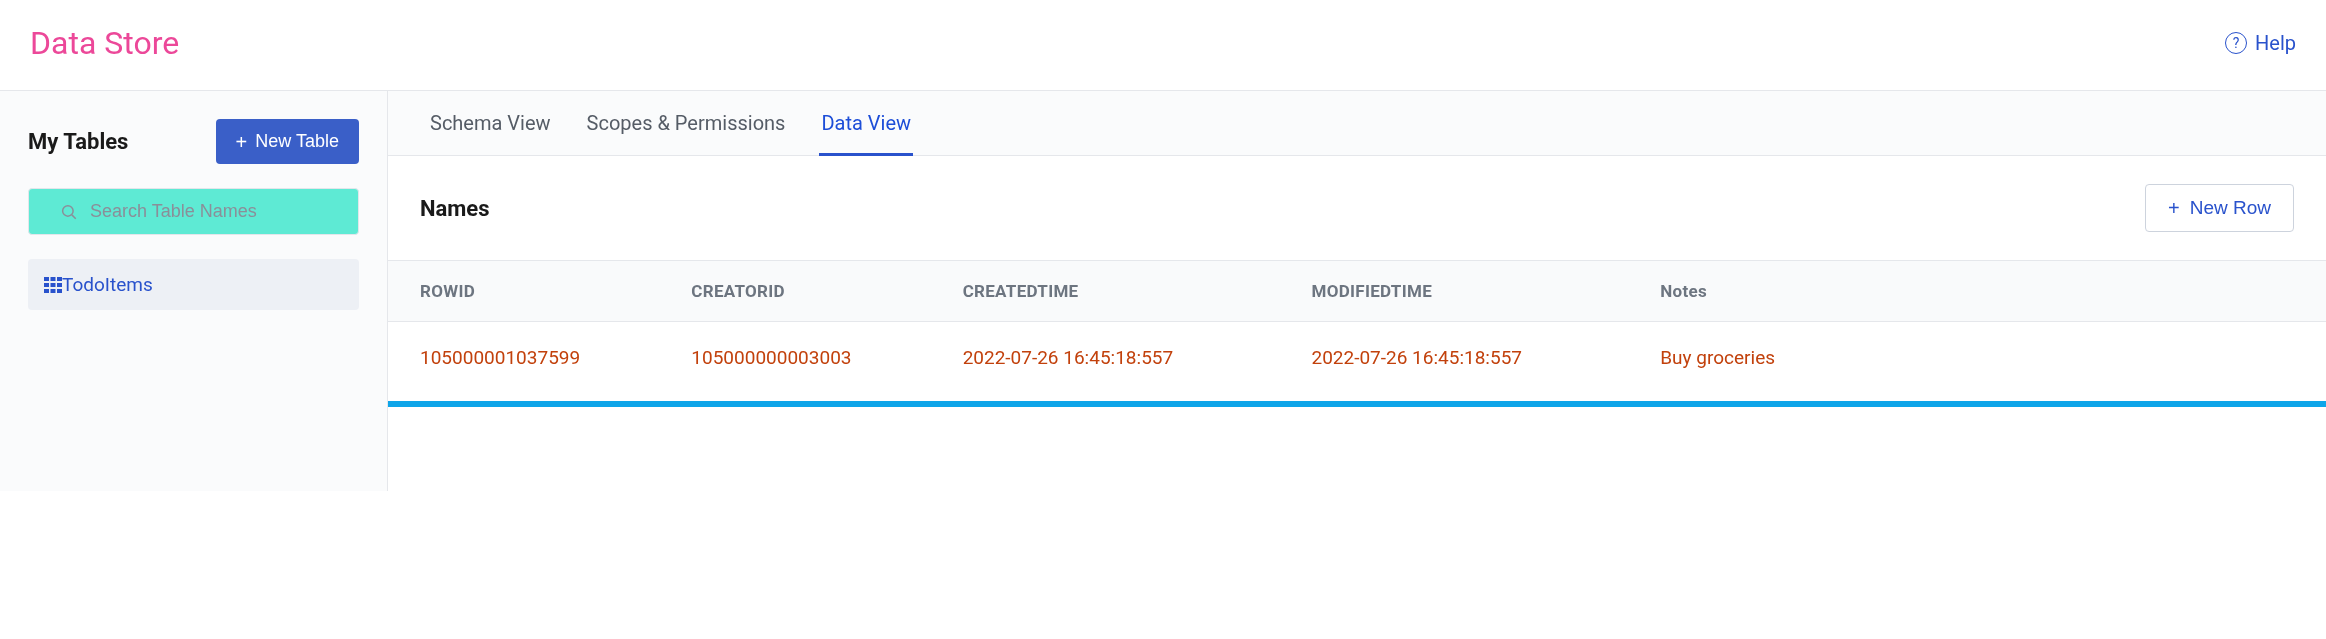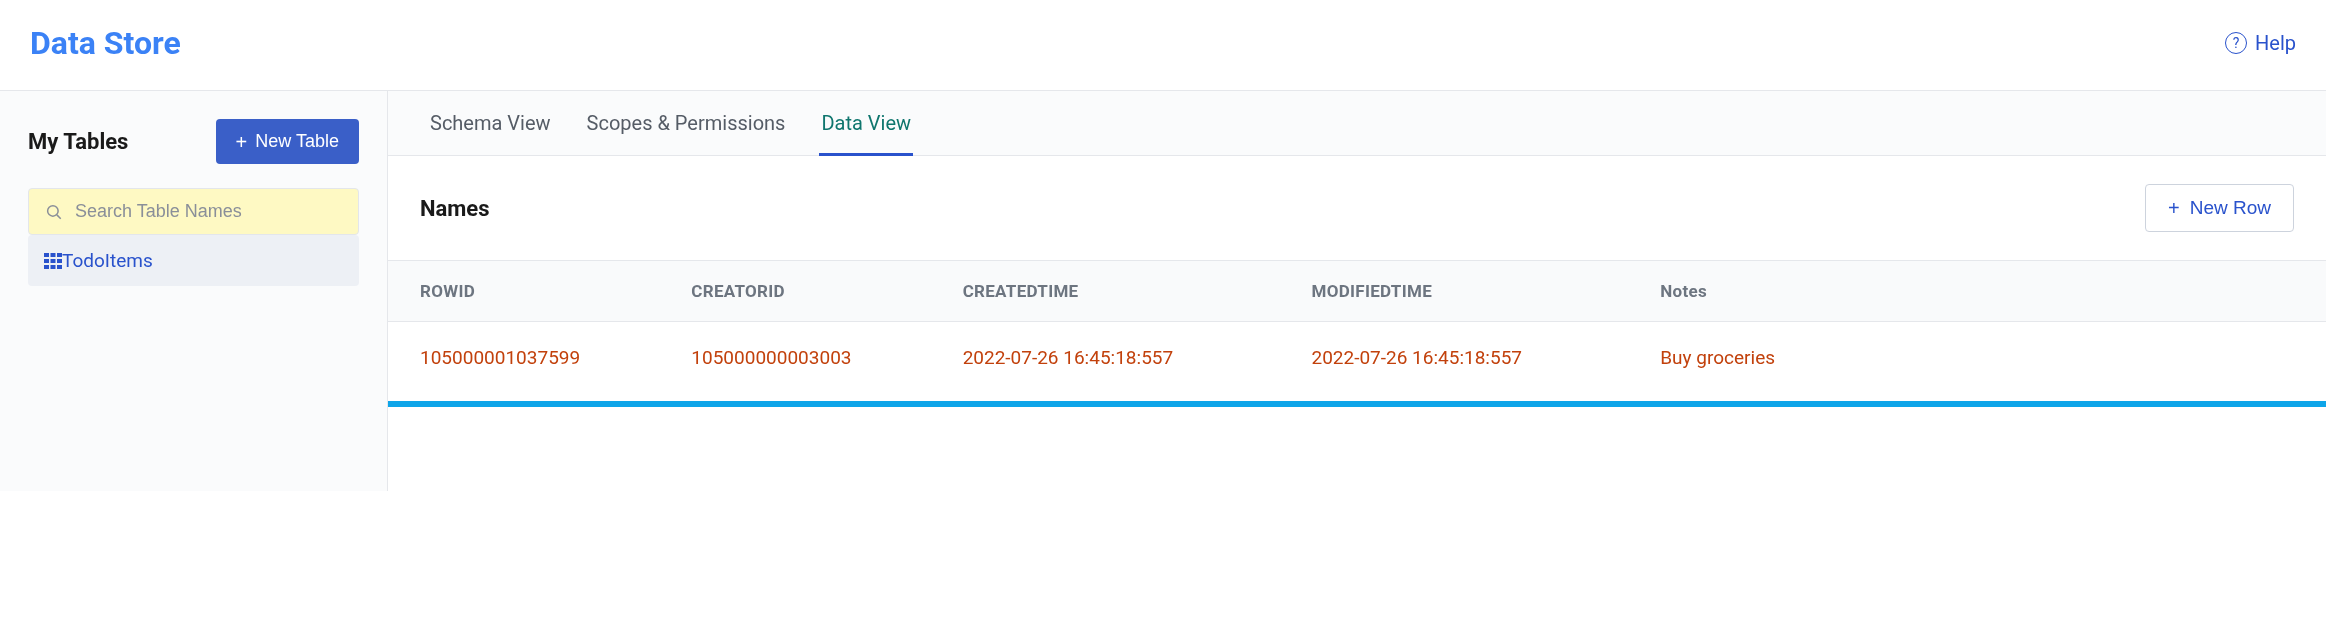--- a/index.html
+++ b/index.html
@@ -10,22 +10,22 @@
   }
   .header {
     display: flex;
     justify-content: space-between;
     align-items: center;
     padding: 24px 30px 28px 30px;
     border-bottom: 1px solid #e5e7eb;
   }
   .page-title {
     font-size: 32px;
-    font-weight: 700;
-    color: #3b82f6;
+    font-weight: 400;
+    color: #ec4899;
   }
   .help-link {
     display: flex;
     align-items: center;
     gap: 8px;
     color: #2952cc;
     font-size: 20px;
     cursor: pointer;
   }
   .help-icon {
@@ -74,24 +74,25 @@
     cursor: pointer;
   }
   .plus-icon {
     font-size: 20px;
     line-height: 1;
     font-weight: 300;
   }
   .search-wrap {
     display: flex;
     align-items: center;
-    background: #fef9c3;
+    background: #5eead4;
     border: 1px solid #e3e6eb;
     border-radius: 4px;
-    padding: 12px 16px;
+    padding: 12px 31px;
+    margin-bottom: 24px;
     gap: 12px;
   }
   .search-icon {
     width: 18px;
     height: 18px;
     flex-shrink: 0;
   }
   .search-input {
     border: none;
     background: transparent;
@@ -131,21 +132,21 @@
   }
   .tab {
     padding: 20px 2px 18px 2px;
     font-size: 20px;
     color: #555c66;
     cursor: pointer;
     border-bottom: 3px solid transparent;
     margin-bottom: -1px;
   }
   .tab.active {
-    color: #0f766e;
+    color: #1d4ed8;
     border-bottom-color: #2952cc;
   }
   .rows-header {
     display: flex;
     justify-content: space-between;
     align-items: center;
     padding: 28px 32px;
   }
   .rows-title {
     font-size: 22px;

